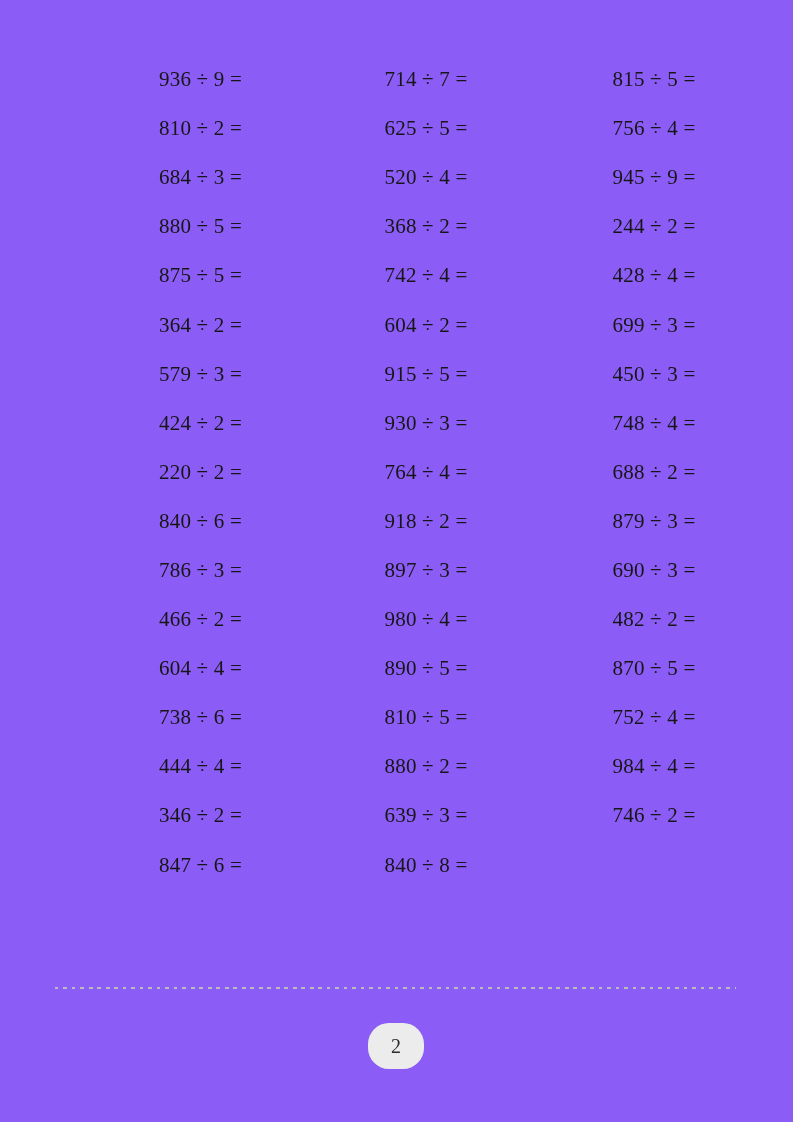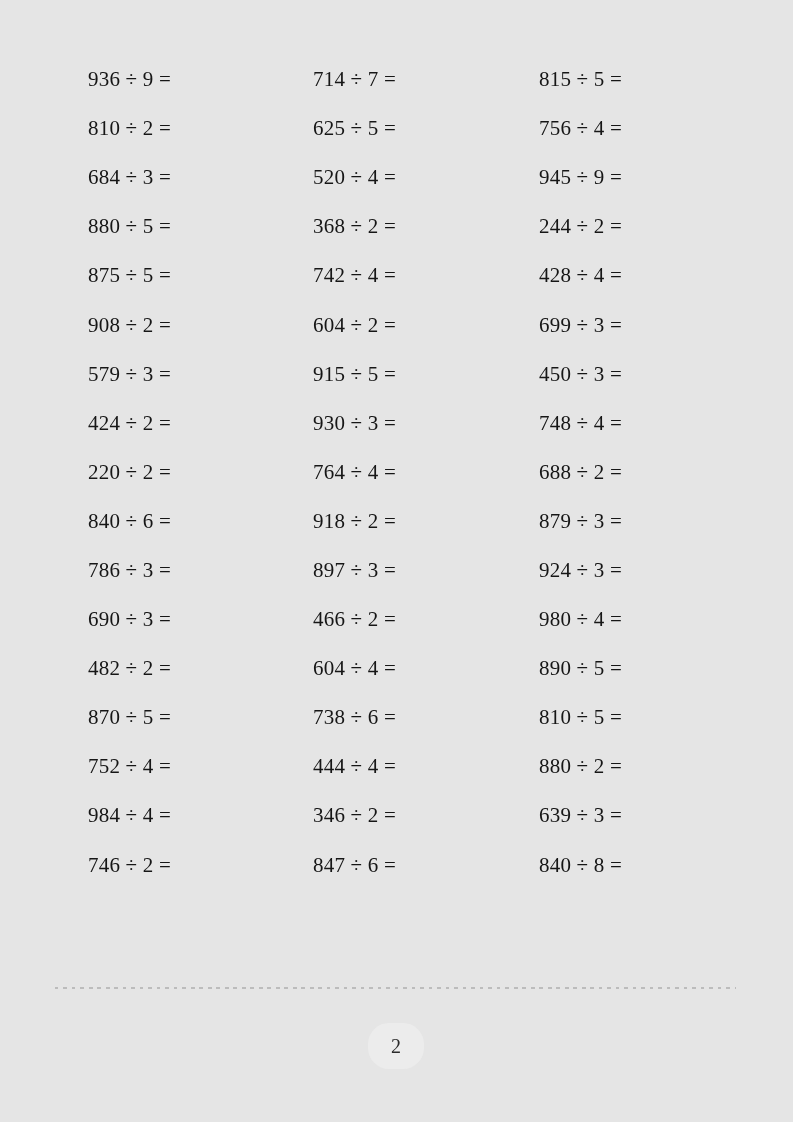--- a/index.html
+++ b/index.html
@@ -11,21 +11,22 @@
     width: 793px;
     height: 1122px;
     position: relative;
     font-family: "Liberation Serif", "DejaVu Serif", serif;
     color: #161616;
     overflow: hidden;
   }
   .sheet {
     position: absolute;
     inset: 0;
-    background: #e5e5e5;
+    background: #8b5cf6;
+    text-align: center;
   }
   .problem-grid {
     position: absolute;
     left: 88px;
     top: 55px;
     display: grid;
     grid-template-columns: 225px 226px 230px;
     grid-auto-rows: 49.1px;
     align-items: center;
   }
@@ -75,38 +76,37 @@
     <div class="cell">756 ÷ 4 =</div>
     <div class="cell">684 ÷ 3 =</div>
     <div class="cell">520 ÷ 4 =</div>
     <div class="cell">945 ÷ 9 =</div>
     <div class="cell">880 ÷ 5 =</div>
     <div class="cell">368 ÷ 2 =</div>
     <div class="cell">244 ÷ 2 =</div>
     <div class="cell">875 ÷ 5 =</div>
     <div class="cell">742 ÷ 4 =</div>
     <div class="cell">428 ÷ 4 =</div>
-    <div class="cell">908 ÷ 2 =</div>
+    <div class="cell">364 ÷ 2 =</div>
     <div class="cell">604 ÷ 2 =</div>
     <div class="cell">699 ÷ 3 =</div>
     <div class="cell">579 ÷ 3 =</div>
     <div class="cell">915 ÷ 5 =</div>
     <div class="cell">450 ÷ 3 =</div>
     <div class="cell">424 ÷ 2 =</div>
     <div class="cell">930 ÷ 3 =</div>
     <div class="cell">748 ÷ 4 =</div>
     <div class="cell">220 ÷ 2 =</div>
     <div class="cell">764 ÷ 4 =</div>
     <div class="cell">688 ÷ 2 =</div>
     <div class="cell">840 ÷ 6 =</div>
     <div class="cell">918 ÷ 2 =</div>
     <div class="cell">879 ÷ 3 =</div>
     <div class="cell">786 ÷ 3 =</div>
     <div class="cell">897 ÷ 3 =</div>
-    <div class="cell">924 ÷ 3 =</div>
     <div class="cell">690 ÷ 3 =</div>
     <div class="cell">466 ÷ 2 =</div>
     <div class="cell">980 ÷ 4 =</div>
     <div class="cell">482 ÷ 2 =</div>
     <div class="cell">604 ÷ 4 =</div>
     <div class="cell">890 ÷ 5 =</div>
     <div class="cell">870 ÷ 5 =</div>
     <div class="cell">738 ÷ 6 =</div>
     <div class="cell">810 ÷ 5 =</div>
     <div class="cell">752 ÷ 4 =</div>

